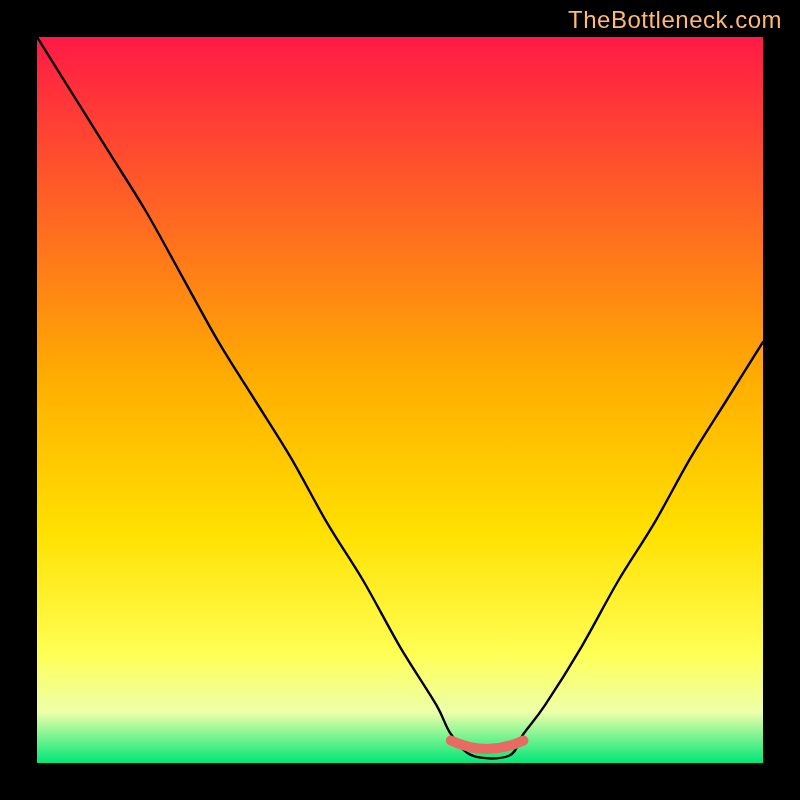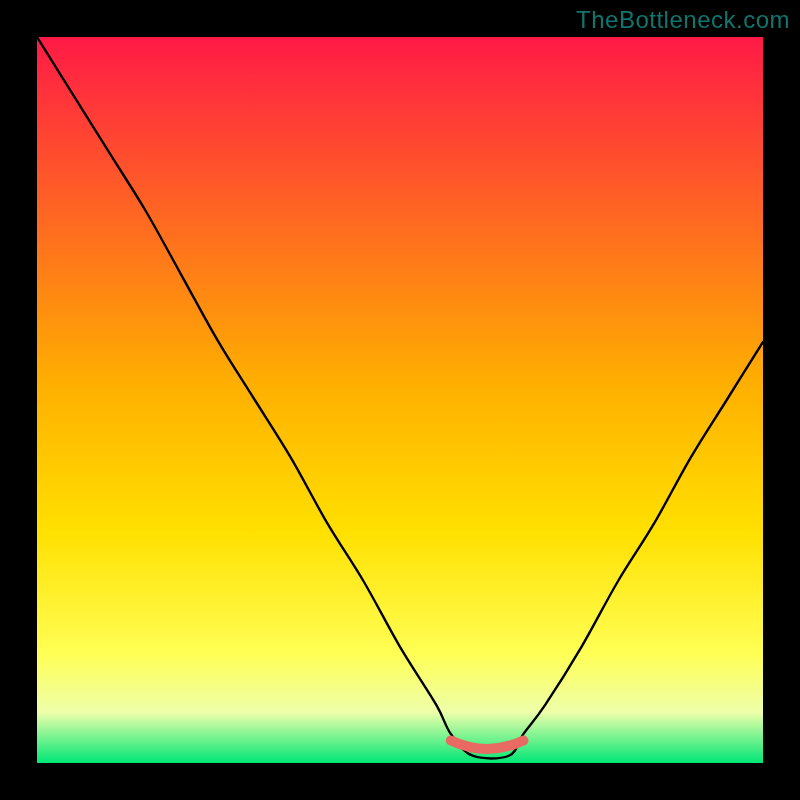--- a/index.html
+++ b/index.html
@@ -13,22 +13,22 @@
   }
   .frame {
     position: relative;
     width: 800px;
     height: 800px;
     background: #000;
   }
   .watermark {
     position: absolute;
     top: 6px;
-    right: 10px;
-    color: #0f766e;
+    right: 18px;
+    color: #fdba74;
     font-size: 24px;
     letter-spacing: 0.5px;
     z-index: 5;
   }
   .plot-area {
     position: absolute;
     left: 37px;
     top: 37px;
     width: 726px;
     height: 726px;

